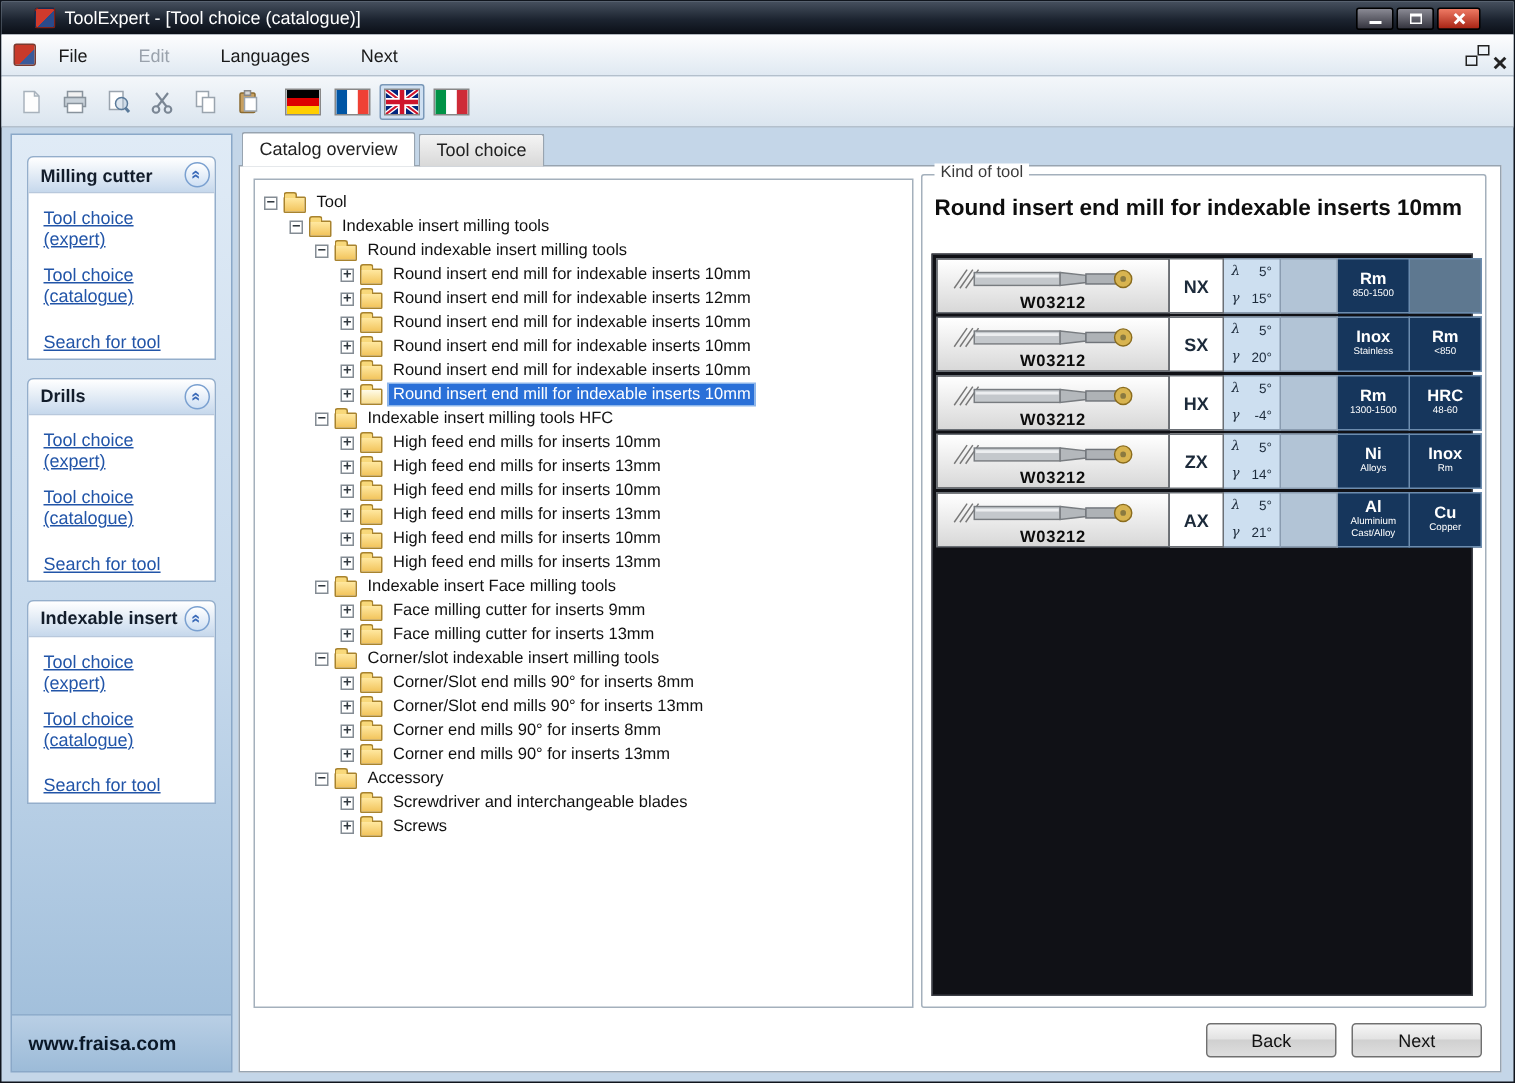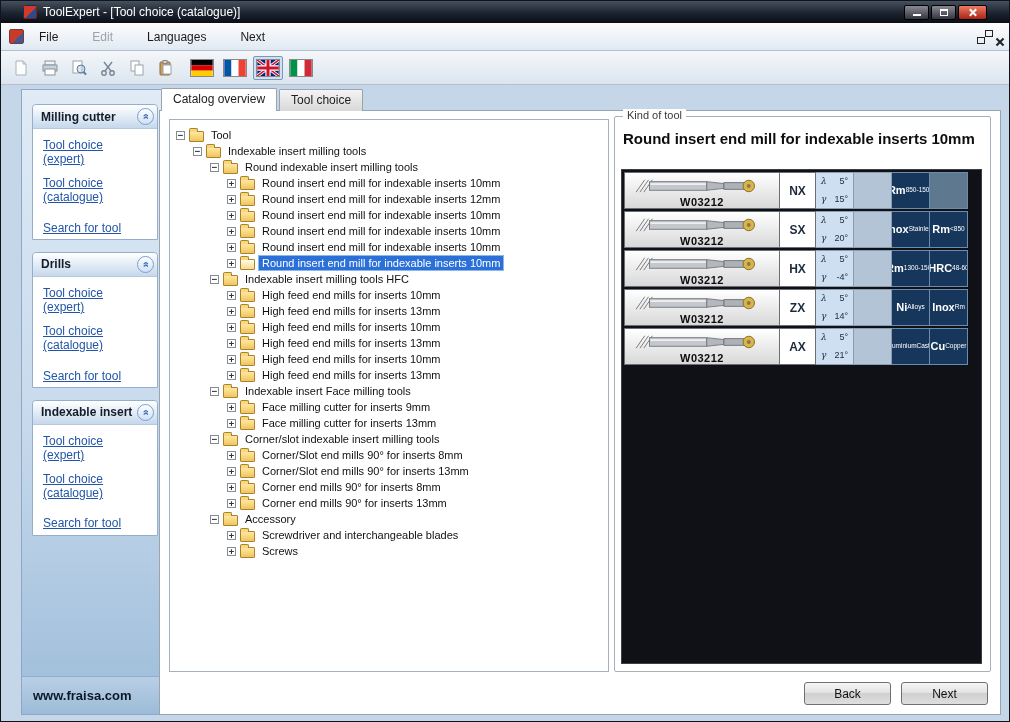--- a/index.html
+++ b/index.html
@@ -61,21 +61,20 @@
   .flag-group { display:flex; align-items:center; gap:3px; margin-left:6px; }
   .flag-wrap { padding:2px; border:1px solid transparent; border-radius:2px; display:flex; }
   .flag-wrap.selected { border:1px solid #7a98b8; background:#cfe0f2; }
   .flag { display:block; border:1px solid #888; }
 
   
   .sidebar {
     position:absolute; left:6px; top:88px; width:148px; bottom:6px;
     background:linear-gradient(180deg,#e0ebf6 0%, #c6d9ec 55%, #9dbcd9 100%);
     border:1px solid #8aa8c8;
-    margin-left:14px;
   }
   .panel { margin:14px 10px 12px; background:#fff; border:1px solid #94aecb; border-radius:4px 4px 0 0; }
   .panel + .panel { margin-top:12px; }
   .panel-header {
     height:24px; background:linear-gradient(#ffffff,#c6d8ec);
     border-bottom:1px solid #b8c8dc; border-radius:4px 4px 0 0;
     display:flex; align-items:center; padding:0 3px 0 8px;
   }
   .panel-title { font-weight:bold; font-size:12px; color:#131d2b; flex:1; white-space:nowrap; overflow:hidden; }
   .chevron-btn { width:17px; height:17px; border-radius:50%; border:1px solid #7aa0d0; flex:none;
@@ -130,22 +129,22 @@
     padding:2px 4px 1px; flex:none; }
   .tt-pic { line-height:0; }
   .tt-model { font-weight:bold; font-size:11px; color:#0c0c0c; letter-spacing:.5px; }
   .tt-code { width:36px; background:#fff; border:1px solid #6a6f75; border-left:none; flex:none;
     display:flex; align-items:center; justify-content:center; font-weight:bold; font-size:12px; color:#1c2a3a; }
   .tt-angle { width:38px; background:#cddff0; border:1px solid #8a9cb0; border-left:none; flex:none;
     font-size:9px; color:#1c2a3a; padding:4px 5px; display:flex; flex-direction:column; justify-content:space-between; }
   .tt-angle .arow { display:flex; justify-content:space-between; line-height:1; }
   .tt-angle i { font-style:italic; font-family:"DejaVu Serif", serif; }
   .tt-spacer { width:38px; background:#b2c4d6; border:1px solid #8a9cb0; border-left:none; flex:none; }
-  .badge { width:38px; border:1px solid #6c8cae; border-left:none; flex:none; background:#16365c; color:#fff;
-    display:flex; align-items:center; justify-content:center; text-align:left; overflow:hidden; }
+  .badge { width:48px; border:1px solid #6c8cae; border-left:none; flex:none; background:#16365c; color:#fff;
+    display:flex; flex-direction:column; align-items:center; justify-content:center; text-align:left; overflow:hidden; }
   .badge .b1 { font-weight:bold; font-size:11px; line-height:1.05; }
   .badge .b2 { font-size:6.5px; line-height:1.25; white-space:nowrap; }
   .badge.empty { background:#5e7890; }
 
   
   .footer-buttons { position:absolute; right:12px; bottom:9px; display:flex; gap:10px; }
   .nav-btn { width:87px; height:23px; font-size:12px; color:#111;
     font-family:"Liberation Sans", sans-serif;
     border:1px solid #707070; border-radius:3px;
     background:linear-gradient(#f6f6f6,#e3e3e3 45%,#d0d0d0 50%,#dedede); }

